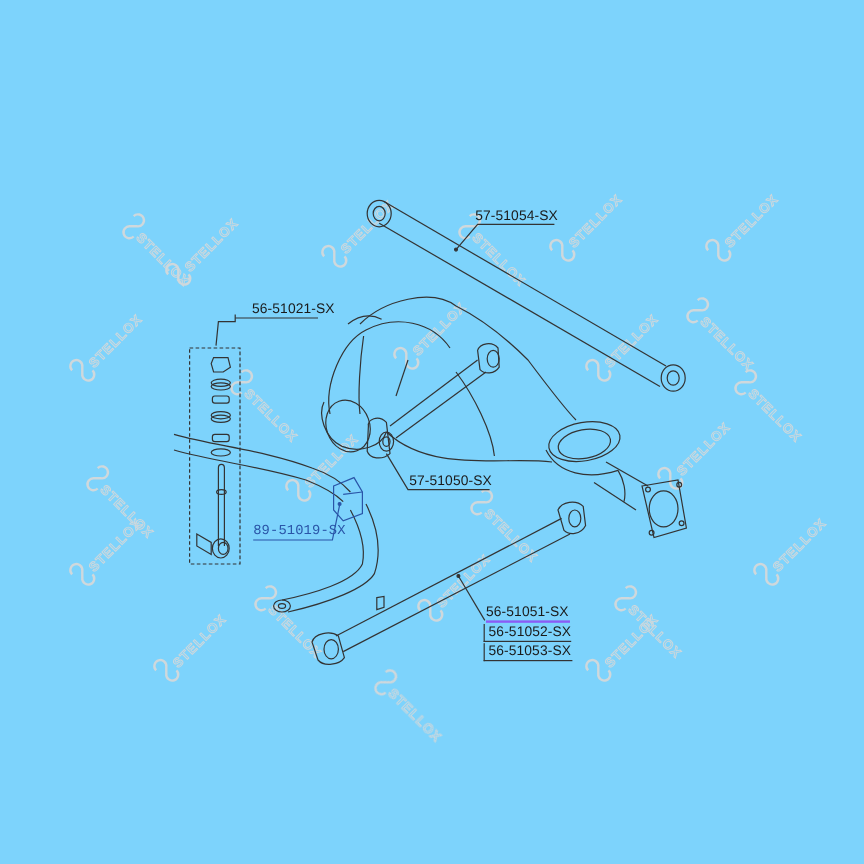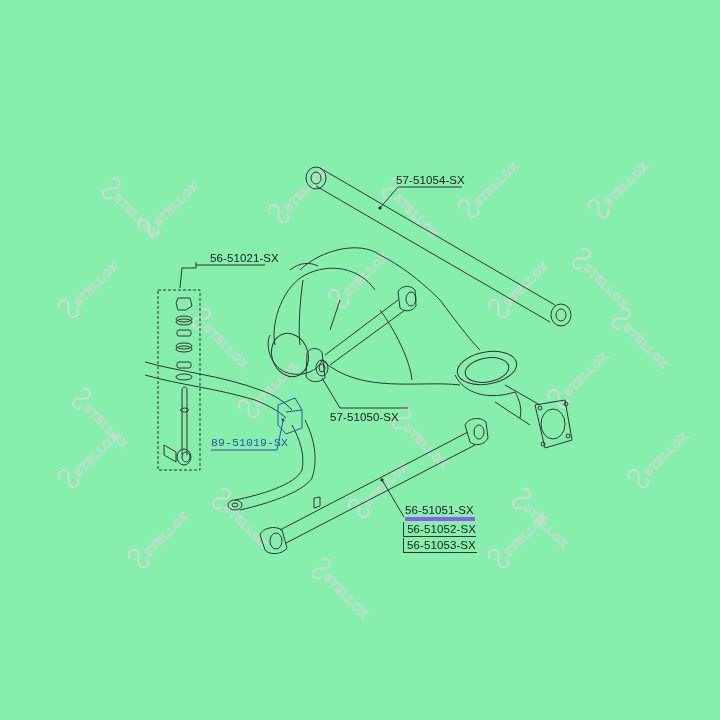--- a/index.html
+++ b/index.html
@@ -1,16 +1,16 @@
 <!DOCTYPE html>
 <html><head>
 <meta charset="utf-8">
 <style>
   html, body { margin: 0; padding: 0; background: #ffffff; }
-  #stage { position: relative; width: 720px; height: 720px; overflow: hidden; background: #86efac; font-family: "Liberation Sans", sans-serif; }
+  #stage { position: relative; width: 720px; height: 720px; overflow: hidden; background: #7dd3fc; font-family: "Liberation Sans", sans-serif; }
   svg { position: absolute; left: 0; top: 0; }
   .lbl { position: absolute; font-size: 11.5px; color: #1a1a1a; white-space: nowrap; line-height: 14px; letter-spacing: 0.1px; }
   .lbl.blue { color: #2a55a8; font-family: Liberation Mono, monospace; }
   .wm-text { font-family: "Liberation Sans", sans-serif; font-weight: bold; font-size: 11px; fill: none; stroke: #d8d8d8; stroke-width: 0.8; letter-spacing: 1px; }
 </style>
 </head>
 <body>
 
 <div id="stage">
 
@@ -154,21 +154,21 @@
       <circle cx="382" cy="480" r="1.2" fill="#333"></circle>
     </g>
     <g stroke="#2a55a8">
       <path d="M283,421 L277,450 L211,450"></path>
     </g>
   </svg>
 
   <div class="lbl" style="left:396px; top:173px;">57-51054-SX</div>
   <div class="lbl" style="left:210px; top:251px;">56-51021-SX</div>
   <div class="lbl blue" style="left:211px; top:436px;">89-51019-SX</div>
-  <div class="lbl" style="left:330px; top:394px;margin-top:16px;">57-51050-SX</div>
+  <div class="lbl" style="left:341px; top:394px;">57-51050-SX</div>
 
   <div style="position:absolute; left:403px; top:503px;">
-    <div class="lbl" style="position:relative; left:2px; top:0; border-bottom:4px solid #8b5cf6; width:70px;">56-51051-SX</div>
+    <div class="lbl" style="position:relative; left:2px; top:0; border-bottom:2px solid #8b5cf6; width:70px;">56-51051-SX</div>
     <div class="lbl" style="position:relative; left:0; top:1px; border-left:1px solid #333; border-bottom:1px solid #333; padding-left:2px; width:70px;text-align:right;">56-51052-SX</div>
     <div class="lbl" style="position:relative; left:0; top:2px; border-left:1px solid #333; border-bottom:1px solid #333; padding-left:3px; width:70px;">56-51053-SX</div>
   </div>
 
 </div>
 
 </body></html>

